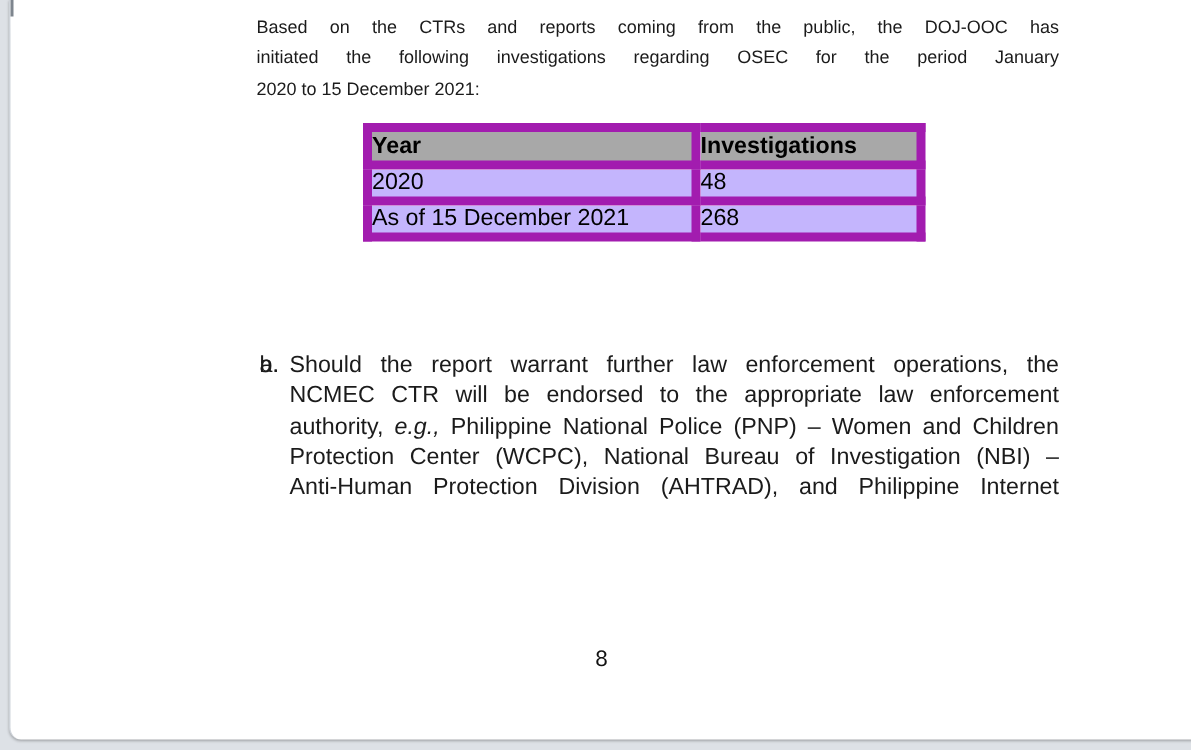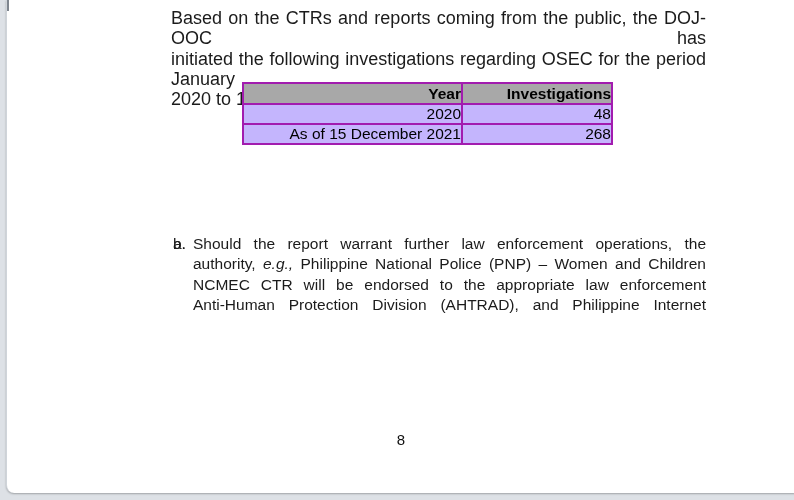--- a/index.html
+++ b/index.html
@@ -31,21 +31,21 @@
     left: 0;
     top: 0;
     width: 2px;
     height: 11px;
     background: #7e858e;
   }
   .textblock {
     position: absolute;
     left: 164px;
     width: 535px;
-    font-size: 18px;
+    font-size: 12px;
     line-height: 20.3px;
   }
   .para1 { top: 8px; }
   .para2 { top: 176px; }
   .tline {
     text-align: justify;
     text-align-last: left;
   }
   .tline.jst {
     text-align-last: justify;
@@ -57,23 +57,23 @@
     left: 235px;
     top: 82px;
     width: 369px;
     border-collapse: collapse;
     table-layout: fixed;
     font-size: 15.5px;
     color: #000000;
     border: 2px solid #000000;
   }
   table.inv th, table.inv td {
-    border: 2px solid #a21caf;
+    border: 6px solid #a21caf;
     padding: 0;
-    text-align: right;
+    text-align: left;
     overflow: hidden;
     white-space: nowrap;
   }
   table.inv th {
     background: #a8a8a8;
     font-weight: bold;
     height: 19px;
     line-height: 19px;
   }
   table.inv td {
@@ -149,22 +149,23 @@
   <div class="list">
     <div class="list-item">
       <span class="list-marker">a.</span>
       <div>
         </div>
     </div>
     <div class="list-item">
       <span class="list-marker">b.</span>
       <div>
           <div class="tline jst">Should the report warrant further law enforcement operations, the</div>
+          <div class="tline jst">NCMEC CTR will be endorsed to the appropriate law enforcement</div>
           <div class="tline jst"><span>authority, </span><span class="it">e.g.,</span><span> Philippine National Police (PNP) – Women and Children</span></div>
-          <div class="tline jst">NCMEC CTR will be endorsed to the appropriate law enforcement</div>
+          <div class="tline jst">Protection Center (WCPC), National Bureau of Investigation (NBI) –</div>
           <div class="tline jst">Anti-Human Protection Division (AHTRAD), and Philippine Internet</div>
         </div>
     </div>
   </div>
 
   <div class="page-number">8</div>
 
 </div>
 
 </body></html>

